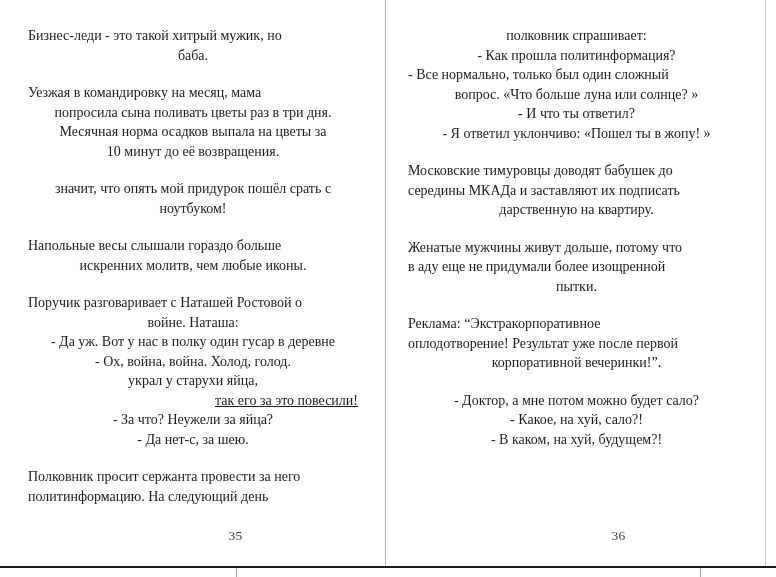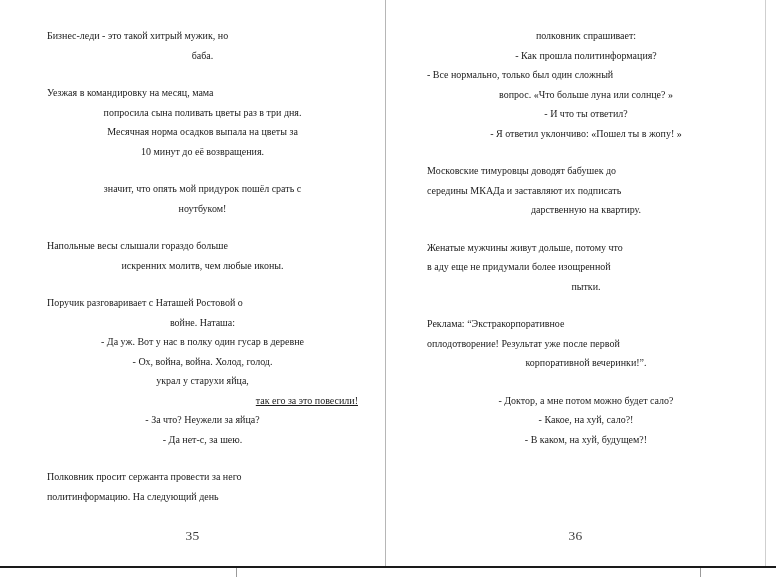--- a/index.html
+++ b/index.html
@@ -61,26 +61,25 @@
   .page {
     position: absolute;
     top: 0;
     height: 566px;
     box-sizing: border-box;
   }
   .page.left  { left: 0;     width: 385px; padding: 26px 27px 0 28px; }
   .page.right { left: 386px; width: 379px; padding: 26px 20px 0 22px; }
 
   .column {
-    font-size: 10px;
+    font-size: 14px;
     line-height: 19.5px;
     text-align: justify;
     text-justify: inter-word;
     hyphens: none;
-    margin-left: 19px;
   }
 
   .para {
     margin: 0 0 18px 0;
   }
   .para:last-of-type { margin-bottom: 0; }
 
   
   .para .line {
     display: block;
@@ -99,20 +98,21 @@
   .folio {
     position: absolute;
     bottom: 22px;
     width: 100%;
     left: 0;
     text-align: center;
     font-size: 13.5px;
     line-height: 16px;
     color: #3a3a3a;
     letter-spacing: 0.3px;
+    padding-left: 43px;
   }
   .page.left  .folio { padding-right: 4px; }
   .page.right .folio { padding-right: 2px; }
 </style>
 </head>
 <body>
 
 <div class="spread">
 
   <div class="page left">

